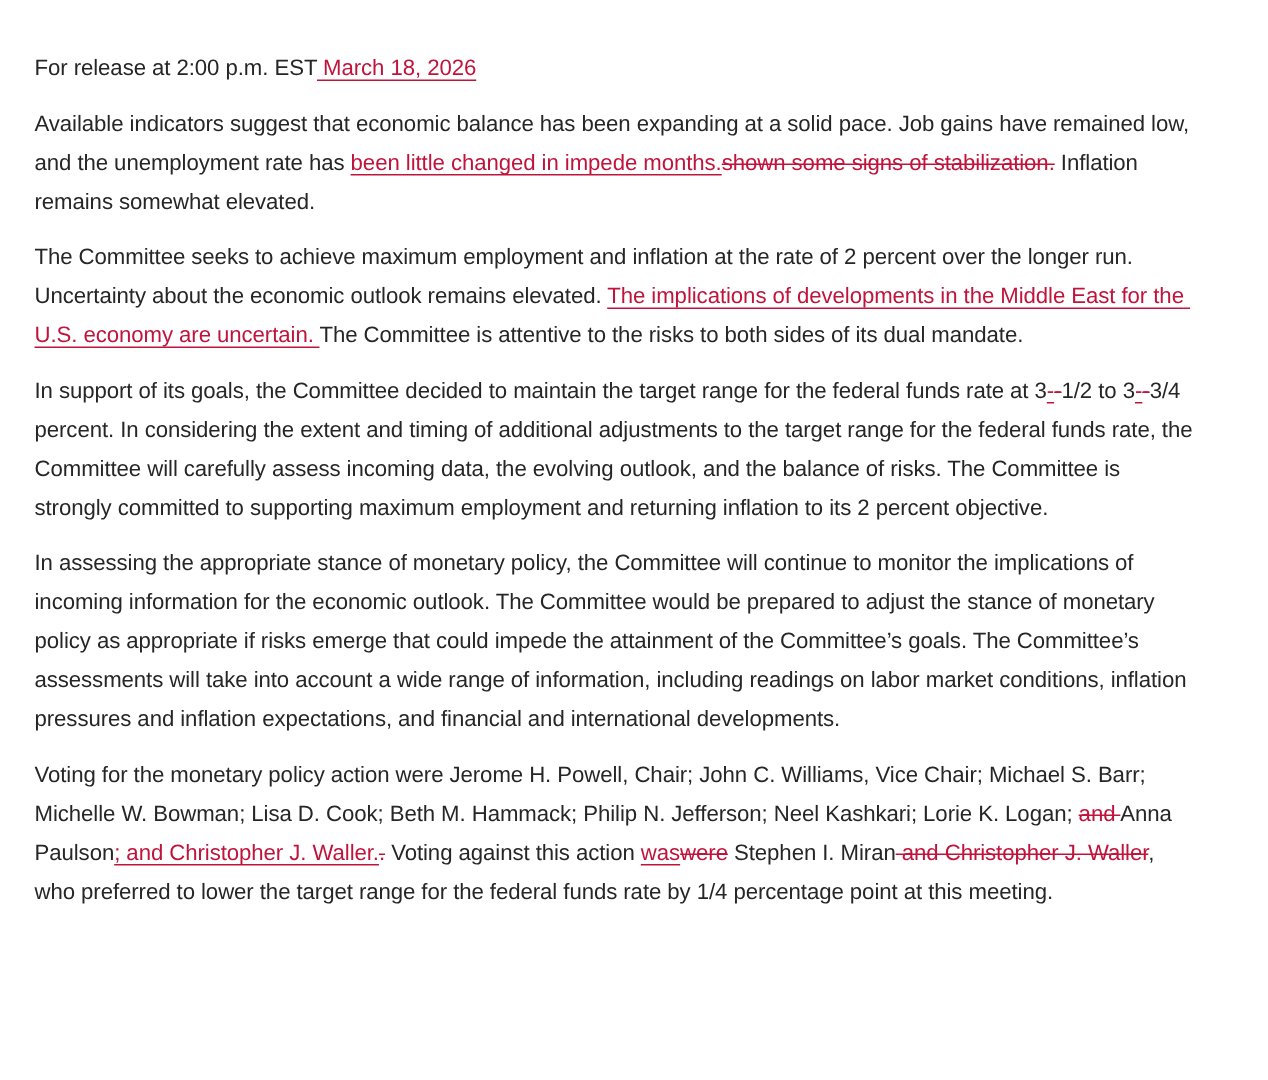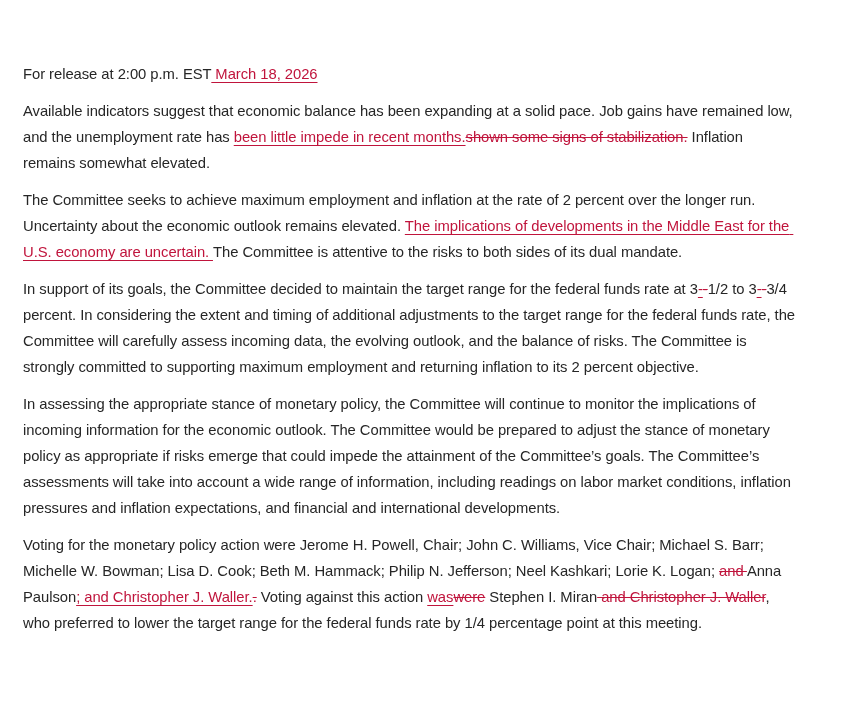--- a/index.html
+++ b/index.html
@@ -15,21 +15,20 @@
   }
   .doc {
     position: absolute;
     left: 23px;
     top: 33px;
     width: 776px;
     font-size: 14.8px;
     line-height: 26px;
     letter-spacing: -0.05px;
     color: var(--text-color, #262626);
-    margin-top: 28px;
   }
   .doc p {
     margin: 0 0 11px 0;
   }
   .run { white-space: pre-wrap; }
   .run.ins {
     color: var(--rev-color, #c0143c);
     text-decoration: underline;
     text-decoration-thickness: 1px;
     text-underline-offset: 3px;
@@ -39,18 +38,18 @@
     text-decoration: line-through;
     text-decoration-thickness: 1px;
     text-align: right;
   }
 </style>
 </head>
 <body style="--text-color: #262626; --rev-color: #c0143c; background: rgb(255, 255, 255);">
 
 <div class="doc">
     <p><span class="run ">For release at 2:00 p.m. EST</span><span class="run ins"> March 18, 2026</span></p>
-    <p><span class="run ">Available indicators suggest that economic balance has been expanding at a solid pace. Job gains have remained low, and the unemployment rate has </span><span class="run ins">been little impede in recent months.</span><span class="run del">shown some signs of stabilization.</span><span class="run "> Inflation remains somewhat elevated.</span></p>
+    <p><span class="run ">Available indicators suggest that economic balance has been expanding at a solid pace. Job gains have remained low, and the unemployment rate has </span><span class="run ins">been little changed in impede months.</span><span class="run del">shown some signs of stabilization.</span><span class="run "> Inflation remains somewhat elevated.</span></p>
     <p><span class="run ">The Committee seeks to achieve maximum employment and inflation at the rate of 2 percent over the longer run. Uncertainty about the economic outlook remains elevated. </span><span class="run ins">The implications of developments in the Middle East for the U.S. economy are uncertain. </span><span class="run ">The Committee is attentive to the risks to both sides of its dual mandate.</span></p>
     <p><span class="run ">In support of its goals, the Committee decided to maintain the target range for the federal funds rate at 3</span><span class="run ins">-</span><span class="run del">-</span><span class="run ">1/2 to 3</span><span class="run ins">-</span><span class="run del">-</span><span class="run ">3/4 percent. In considering the extent and timing of additional adjustments to the target range for the federal funds rate, the Committee will carefully assess incoming data, the evolving outlook, and the balance of risks. The Committee is strongly committed to supporting maximum employment and returning inflation to its 2 percent objective.</span></p>
     <p><span class="run ">In assessing the appropriate stance of monetary policy, the Committee will continue to monitor the implications of incoming information for the economic outlook. The Committee would be prepared to adjust the stance of monetary policy as appropriate if risks emerge that could impede the attainment of the Committee’s goals. The Committee’s assessments will take into account a wide range of information, including readings on labor market conditions, inflation pressures and inflation expectations, and financial and international developments.</span></p>
     <p><span class="run ">Voting for the monetary policy action were Jerome H. Powell, Chair; John C. Williams, Vice Chair; Michael S. Barr; Michelle W. Bowman; Lisa D. Cook; Beth M. Hammack; Philip N. Jefferson; Neel Kashkari; Lorie K. Logan; </span><span class="run del">and </span><span class="run ">Anna Paulson</span><span class="run ins">; and Christopher J. Waller.</span><span class="run del">.</span><span class="run "> Voting against this action </span><span class="run ins">was</span><span class="run del">were</span><span class="run "> Stephen I. Miran</span><span class="run del"> and Christopher J. Waller</span><span class="run ">, who preferred to lower the target range for the federal funds rate by 1/4 percentage point at this meeting.</span></p>
   </div>
 
 </body></html>

